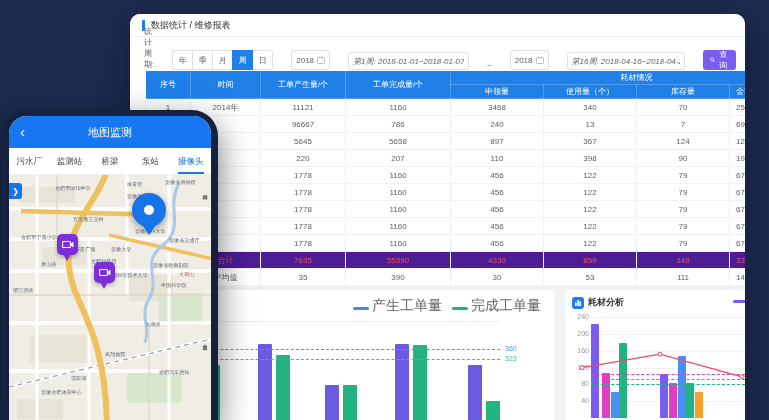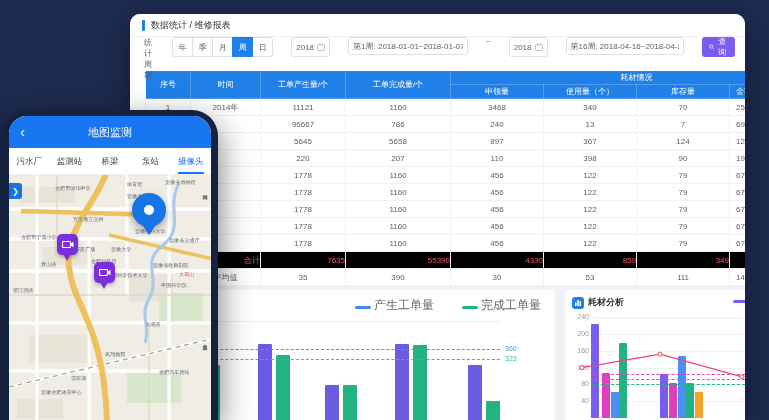--- a/index.html
+++ b/index.html
@@ -5,50 +5,50 @@
   html,body{margin:0;padding:0}
   body{width:769px;height:420px;overflow:hidden;background:#1d2b50;position:relative;
        font-family:"Liberation Sans","DejaVu Sans",sans-serif;}
   
   .desktop{position:absolute;left:130px;top:14px;width:615px;height:406px;background:#eef1f6;
            border-radius:10px 10px 0 0;box-shadow:0 10px 30px rgba(0,0,0,.4);overflow:hidden;}
   .white-sec{background:#fff;height:271px;overflow:hidden;}
   .crumb{height:22px;border-bottom:1px solid #edf0f4;display:flex;align-items:center;padding-left:12px;
          font-size:9px;color:#303133;}
   .crumb-bar{width:3px;height:11px;background:#2080e8;margin-right:6px;border-radius:1px;}
-  .filterbar{display:flex;align-items:flex-start;gap:18px;padding-left:14px;height:33px;font-size:8px;color:#606266;}
+  .filterbar{display:flex;align-items:flex-end;gap:18px;padding-left:14px;height:33px;font-size:8px;color:#606266;}
   .pgroup{display:flex;}
   .pbtn{height:20px;width:21px;font-size:8px;border:1px solid #dcdfe6;background:#fff;color:#606266;
         padding:0;margin-left:-1px;position:relative;}
   .pbtn:first-child{margin-left:0;border-radius:3px 0 0 3px;}
   .pbtn:last-child{border-radius:0 3px 3px 0;}
   .pbtn.active{background:#2080e8;border-color:#2080e8;color:#fff;z-index:1;}
   .sel{height:18px;border:1px solid #dcdfe6;border-radius:3px;display:flex;align-items:center;gap:3px;
        padding:0 4px;background:#fff;color:#606266;}
   .inp{height:18px;border:1px solid #dcdfe6;border-radius:3px;font-size:8px;color:#606266;padding:0 4px;
-       background:#fff;box-sizing:border-box;font-family:inherit;}
+       background:#fff;box-sizing:border-box;font-family:inherit;font-style:italic;}
   .w-start{width:128px;}.w-end{width:118px;}
   .btn{height:20px;border:none;border-radius:3px;color:#fff;font-size:8px;display:flex;align-items:center;
        gap:3px;padding:0 7px;font-family:inherit;}
   .btn.query{background:#7a5cf0;}
   .btn.export{background:#7f1d1d;}
   
   .tablewrap{margin-left:15px;width:600px;overflow:hidden;}
   table{border-collapse:collapse;table-layout:fixed;width:677px;font-size:8px;}
   thead th{background:#2080e8;color:#fff;font-weight:normal;height:13px;padding:0;
            border:1px solid rgba(255,255,255,.22);}
   tbody td{height:16px;text-align:center;color:#5a5e66;border:1px solid #eef1f5;padding:0;background:#fff;}
   td.lastcol,th.lastcol{text-align:left;padding-left:6px;}
-  tr.total td{background:#000000;color:#f0506a;text-align:right;}
+  tr.total td{background:#4c1d95;color:#f0506a;}
   tr.avg td{background:#fff;color:#5a5e66;}
   
   .chartcard{position:absolute;background:#fff;border-radius:4px;top:276px;height:150px;overflow:hidden;}
   #lc{left:15px;width:410px;}
   #rc{left:435px;width:180px;}
-  .lc-legend{position:absolute;top:7px;right:14px;display:flex;gap:28px;font-size:12px;color:#666;align-items:center;}
+  .lc-legend{position:absolute;top:7px;right:14px;display:flex;gap:10px;font-size:14px;color:#666;align-items:center;}
   .sw{width:16px;height:3px;border-radius:2px;display:inline-block;margin-right:3px;}
   #lc-plot{position:absolute;left:5px;top:31px;width:350px;height:125px;border-top:1px solid #e9ecf1;}
   .bar{position:absolute;bottom:0;width:14px;border-radius:1px 1px 0 0;}
   .refline{position:absolute;left:0;right:0;height:0;border-top:1px dashed;}
   .reflabel{position:absolute;left:360px;font-size:7px;}
   .rc-title{position:absolute;left:7px;top:6px;display:flex;align-items:center;gap:4px;font-size:9px;color:#333;font-weight:bold;}
   .rc-icon{width:12px;height:12px;border-radius:3px;background:#2080e8;display:flex;align-items:center;justify-content:center;}
   .rc-legend-dash{position:absolute;top:10px;right:-4px;width:16px;height:3px;border-radius:2px;background:#7a5df0;}
   .ylab{position:absolute;left:2px;width:22px;text-align:right;font-size:7px;color:#999;}
   .grid{position:absolute;left:28px;right:0;height:0;border-top:1px solid #f0f2f6;}

